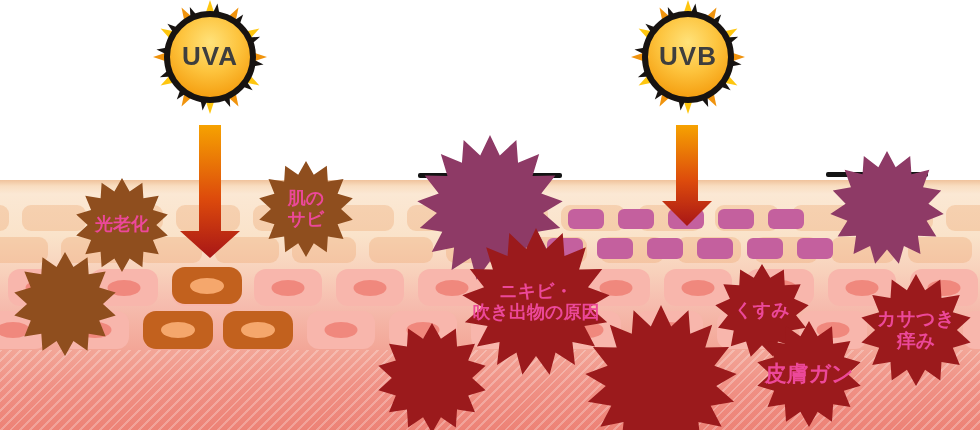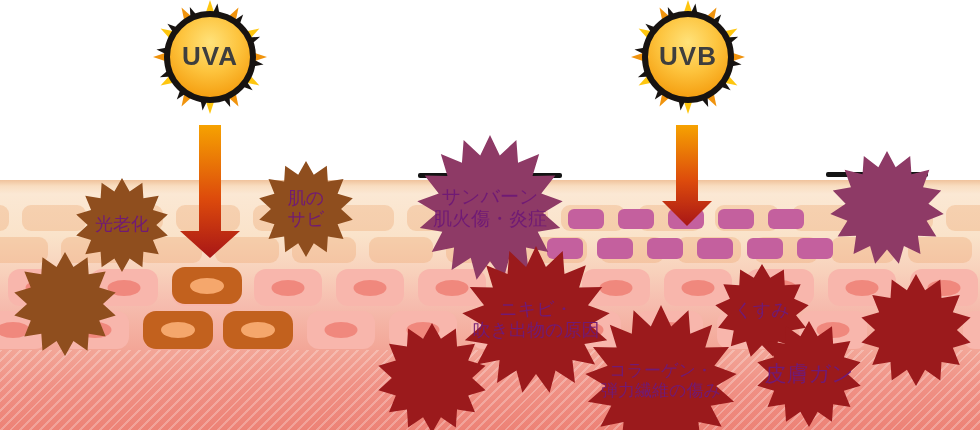--- a/index.html
+++ b/index.html
@@ -13,21 +13,21 @@
   .cells{position:absolute;left:0;top:0;width:980px;height:430px;}
   .cell{position:absolute;}
   .nucleus{position:absolute;left:50%;top:50%;transform:translate(-50%,-50%);border-radius:50%;}
   .surface-line{position:absolute;height:5px;border-radius:2px;z-index:3;}
   .arrows{position:absolute;left:0;top:0;z-index:4;pointer-events:none;}
   .sun{position:absolute;width:120px;height:120px;z-index:4;}
   .sun-svg{position:absolute;left:0;top:0;}
   .sun-label{position:absolute;left:0;top:43px;width:100%;text-align:center;
              font-size:26px;font-weight:600;color:#3e3e3e;letter-spacing:1px;line-height:1;}
   .burst{position:absolute;display:flex;align-items:center;justify-content:center;
-         text-align:center;color:#701a75;font-weight:normal;line-height:1.18;z-index:5;}
+         text-align:center;color:#ec4899;font-weight:bold;line-height:1.18;z-index:5;}
   .burst-bg{position:absolute;left:0;top:0;right:0;bottom:0;}
   .burst span{position:relative;white-space:pre-line;}
 </style>
 </head>
 <body>
 
 <div class="scene">
 
   <div class="skin"></div>
   <div class="skin-stripes"></div>
@@ -255,51 +255,49 @@
     <span>肌の
 サビ</span>
   </div>
 
   <div class="burst" style="left:13px;top:252px;width:104px;height:104px;font-size:19px;">
     <div class="burst-bg" style="clip-path: polygon(50% 0%, 58.12% 14.42%, 71.69% 4.95%, 72.76% 21.46%, 89.09% 18.83%, 82.89% 34.16%, 98.75% 38.87%, 86.5% 50%, 98.75% 61.13%, 82.89% 65.84%, 89.09% 81.17%, 72.76% 78.54%, 71.69% 95.05%, 58.12% 85.58%, 50% 100%, 41.88% 85.58%, 28.31% 95.05%, 27.24% 78.54%, 10.91% 81.17%, 17.11% 65.84%, 1.25% 61.13%, 13.5% 50%, 1.25% 38.87%, 17.11% 34.16%, 10.91% 18.83%, 27.24% 21.46%, 28.31% 4.95%, 41.88% 14.42%); background: rgb(143, 78, 30);"></div>
   </div>
 
   <div class="burst" style="left:417px;top:135px;width:146px;height:146px;font-size:19px;">
     <div class="burst-bg" style="clip-path: polygon(50% 0%, 56.71% 14.12%, 68.06% 3.38%, 69.21% 18.97%, 83.68% 13.05%, 79.13% 28%, 94.76% 27.71%, 85.11% 40.01%, 99.79% 45.39%, 86.34% 53.37%, 98.09% 63.68%, 82.67% 66.27%, 89.9% 80.13%, 74.59% 76.97%, 76.32% 92.51%, 63.19% 84.04%, 59.19% 99.15%, 50% 86.5%, 40.81% 99.15%, 36.81% 84.04%, 23.68% 92.51%, 25.41% 76.97%, 10.1% 80.13%, 17.33% 66.27%, 1.91% 63.68%, 13.66% 53.37%, 0.21% 45.39%, 14.89% 40.01%, 5.24% 27.71%, 20.87% 28%, 16.32% 13.05%, 30.79% 18.97%, 31.94% 3.38%, 43.29% 14.12%); background: rgb(142, 58, 102);"></div>
-    <span>サンバーン
-肌火傷・炎症</span>
   </div>
 
   <div class="burst" style="left:830px;top:151px;width:114px;height:114px;font-size:19px;">
     <div class="burst-bg" style="clip-path: polygon(50% 0%, 57.59% 14.3%, 70.34% 4.32%, 71.45% 20.47%, 87.16% 16.54%, 81.61% 31.75%, 97.55% 34.55%, 86.3% 46.18%, 99.73% 55.23%, 84.71% 61.28%, 93.3% 75%, 77.12% 74.42%, 79.39% 90.45%, 64.85% 83.34%, 60.4% 98.91%, 50% 86.5%, 39.6% 98.91%, 35.15% 83.34%, 20.61% 90.45%, 22.88% 74.42%, 6.7% 75%, 15.29% 61.28%, 0.27% 55.23%, 13.7% 46.18%, 2.45% 34.55%, 18.39% 31.75%, 12.84% 16.54%, 28.55% 20.47%, 29.66% 4.32%, 42.41% 14.3%); background: rgb(142, 58, 102);"></div>
   </div>
 
-  <div class="burst" style="left:462px;top:246px;width:148px;height:148px;font-size:18px;text-align:center;">
+  <div class="burst" style="left:462px;top:228px;width:148px;height:148px;font-size:18px;text-align:center;">
     <div class="burst-bg" style="clip-path: polygon(50% 0%, 56.71% 14.12%, 68.06% 3.38%, 69.21% 18.97%, 83.68% 13.05%, 79.13% 28%, 94.76% 27.71%, 85.11% 40.01%, 99.79% 45.39%, 86.34% 53.37%, 98.09% 63.68%, 82.67% 66.27%, 89.9% 80.13%, 74.59% 76.97%, 76.32% 92.51%, 63.19% 84.04%, 59.19% 99.15%, 50% 86.5%, 40.81% 99.15%, 36.81% 84.04%, 23.68% 92.51%, 25.41% 76.97%, 10.1% 80.13%, 17.33% 66.27%, 1.91% 63.68%, 13.66% 53.37%, 0.21% 45.39%, 14.89% 40.01%, 5.24% 27.71%, 20.87% 28%, 16.32% 13.05%, 30.79% 18.97%, 31.94% 3.38%, 43.29% 14.12%); background: rgb(155, 26, 28);"></div>
     <span>ニキビ・
 吹き出物の原因</span>
   </div>
 
   <div class="burst" style="left:715px;top:264px;width:94px;height:94px;font-size:18px;">
     <div class="burst-bg" style="clip-path: polygon(50% 0%, 58.74% 14.56%, 73.24% 5.73%, 74.2% 22.68%, 91.15% 21.6%, 84.13% 37.06%, 99.64% 43.97%, 86.23% 54.4%, 96.75% 67.73%, 80.04% 70.73%, 83.16% 87.43%, 66.96% 82.32%, 61.97% 98.55%, 50% 86.5%, 38.03% 98.55%, 33.04% 82.32%, 16.84% 87.43%, 19.96% 70.73%, 3.25% 67.73%, 13.77% 54.4%, 0.36% 43.97%, 15.87% 37.06%, 8.85% 21.6%, 25.8% 22.68%, 26.76% 5.73%, 41.26% 14.56%); background: rgb(155, 26, 28);"></div>
     <span>くすみ</span>
   </div>
 
   <div class="burst" style="left:377px;top:323px;width:110px;height:110px;font-size:19px;">
     <div class="burst-bg" style="clip-path: polygon(50% 0%, 58.12% 14.42%, 71.69% 4.95%, 72.76% 21.46%, 89.09% 18.83%, 82.89% 34.16%, 98.75% 38.87%, 86.5% 50%, 98.75% 61.13%, 82.89% 65.84%, 89.09% 81.17%, 72.76% 78.54%, 71.69% 95.05%, 58.12% 85.58%, 50% 100%, 41.88% 85.58%, 28.31% 95.05%, 27.24% 78.54%, 10.91% 81.17%, 17.11% 65.84%, 1.25% 61.13%, 13.5% 50%, 1.25% 38.87%, 17.11% 34.16%, 10.91% 18.83%, 27.24% 21.46%, 28.31% 4.95%, 41.88% 14.42%); background: rgb(155, 26, 28);"></div>
   </div>
 
   <div class="burst" style="left:585px;top:305px;width:152px;height:152px;font-size:17px;">
     <div class="burst-bg" style="clip-path: polygon(50% 0%, 56.71% 14.12%, 68.06% 3.38%, 69.21% 18.97%, 83.68% 13.05%, 79.13% 28%, 94.76% 27.71%, 85.11% 40.01%, 99.79% 45.39%, 86.34% 53.37%, 98.09% 63.68%, 82.67% 66.27%, 89.9% 80.13%, 74.59% 76.97%, 76.32% 92.51%, 63.19% 84.04%, 59.19% 99.15%, 50% 86.5%, 40.81% 99.15%, 36.81% 84.04%, 23.68% 92.51%, 25.41% 76.97%, 10.1% 80.13%, 17.33% 66.27%, 1.91% 63.68%, 13.66% 53.37%, 0.21% 45.39%, 14.89% 40.01%, 5.24% 27.71%, 20.87% 28%, 16.32% 13.05%, 30.79% 18.97%, 31.94% 3.38%, 43.29% 14.12%); background: rgb(155, 26, 28);"></div>
-    <span>コラーゲン・
-弾力繊維の傷み</span>
   </div>
 
   <div class="burst" style="left:756px;top:321px;width:106px;height:106px;font-size:22px;">
     <div class="burst-bg" style="clip-path: polygon(50% 0%, 58.12% 14.42%, 71.69% 4.95%, 72.76% 21.46%, 89.09% 18.83%, 82.89% 34.16%, 98.75% 38.87%, 86.5% 50%, 98.75% 61.13%, 82.89% 65.84%, 89.09% 81.17%, 72.76% 78.54%, 71.69% 95.05%, 58.12% 85.58%, 50% 100%, 41.88% 85.58%, 28.31% 95.05%, 27.24% 78.54%, 10.91% 81.17%, 17.11% 65.84%, 1.25% 61.13%, 13.5% 50%, 1.25% 38.87%, 17.11% 34.16%, 10.91% 18.83%, 27.24% 21.46%, 28.31% 4.95%, 41.88% 14.42%); background: rgb(155, 26, 28);"></div>
     <span>皮膚ガン</span>
   </div>
 
   <div class="burst" style="left:860px;top:274px;width:112px;height:112px;font-size:19px;">
     <div class="burst-bg" style="clip-path: polygon(50% 0%, 58.12% 14.42%, 71.69% 4.95%, 72.76% 21.46%, 89.09% 18.83%, 82.89% 34.16%, 98.75% 38.87%, 86.5% 50%, 98.75% 61.13%, 82.89% 65.84%, 89.09% 81.17%, 72.76% 78.54%, 71.69% 95.05%, 58.12% 85.58%, 50% 100%, 41.88% 85.58%, 28.31% 95.05%, 27.24% 78.54%, 10.91% 81.17%, 17.11% 65.84%, 1.25% 61.13%, 13.5% 50%, 1.25% 38.87%, 17.11% 34.16%, 10.91% 18.83%, 27.24% 21.46%, 28.31% 4.95%, 41.88% 14.42%); background: rgb(155, 26, 28);"></div>
+    <span>カサつき
+痒み</span>
   </div>
 
 </div>
 
 </body></html>

